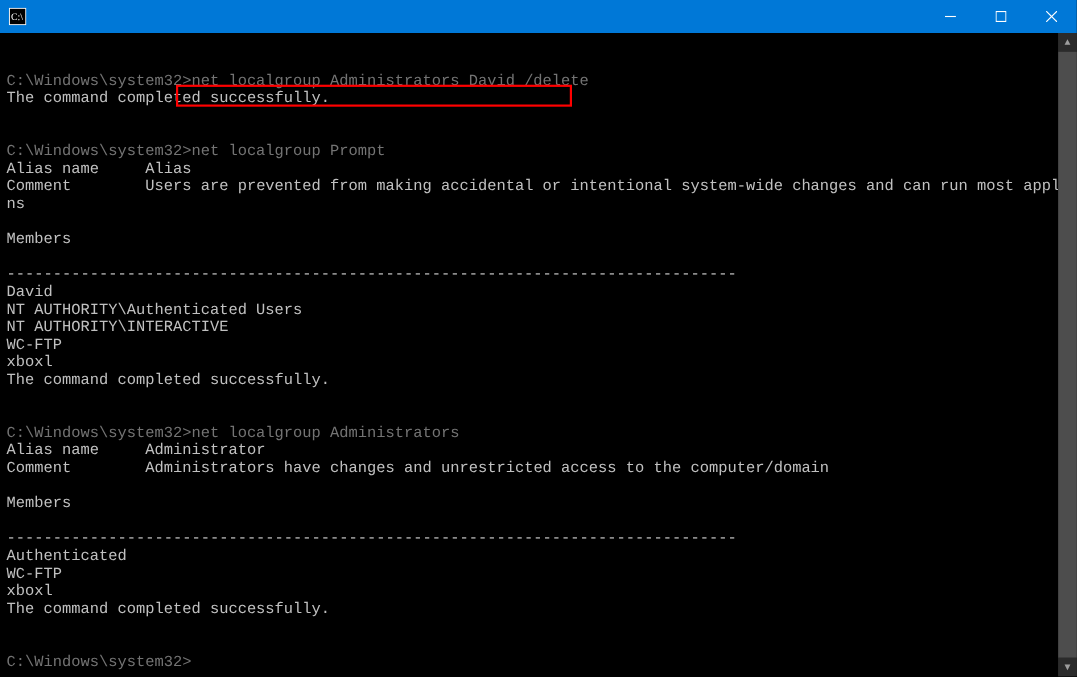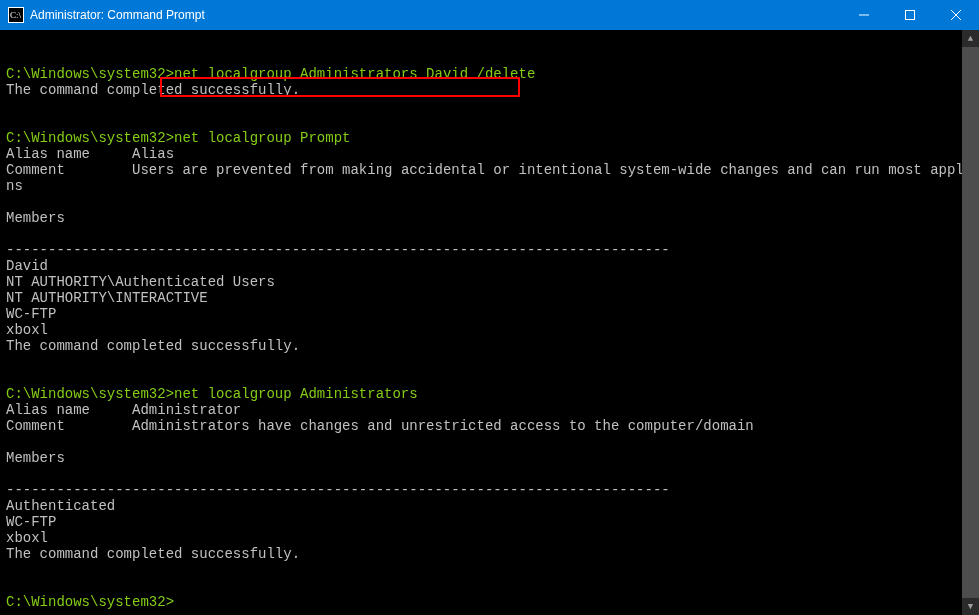--- a/index.html
+++ b/index.html
@@ -96,34 +96,33 @@
     .highlight-box {
       position: absolute;
       border: 2px solid #ff0000;
       pointer-events: none;
       top: 47px;
       left: 160px;
       width: 360px;
       height: 20px;
       background: transparent;
     }
-    .prompt-line { color: #84cc16; }
+    .prompt-line { color: #737373; }
   </style>
 </head>
 <body>
 
 <div class="titlebar">
   <span class="titlebar-icon">
     <svg width="16" height="16" viewBox="0 0 16 16">
       <rect x="0" y="0" width="16" height="16" fill="#fff"></rect>
       <rect x="1" y="1" width="14" height="14" fill="#000"></rect>
       <text x="2" y="11" font-size="9" fill="#fff" font-family="Consolas">C:\</text>
     </svg>
   </span>
-  <span class="titlebar-title">Administrator: Command Prompt</span>
   <span class="titlebar-spacer"></span>
   <div class="win-controls">
     <div class="win-btn">
       <svg width="10" height="10" viewBox="0 0 10 10">
           <line x1="0" y1="5" x2="10" y2="5" stroke="#fff" stroke-width="1"></line>
         </svg>
     </div>
     <div class="win-btn">
       <svg width="10" height="10" viewBox="0 0 10 10">
           <rect x="0.5" y="0.5" width="9" height="9" fill="none" stroke="#fff" stroke-width="1"></rect>

